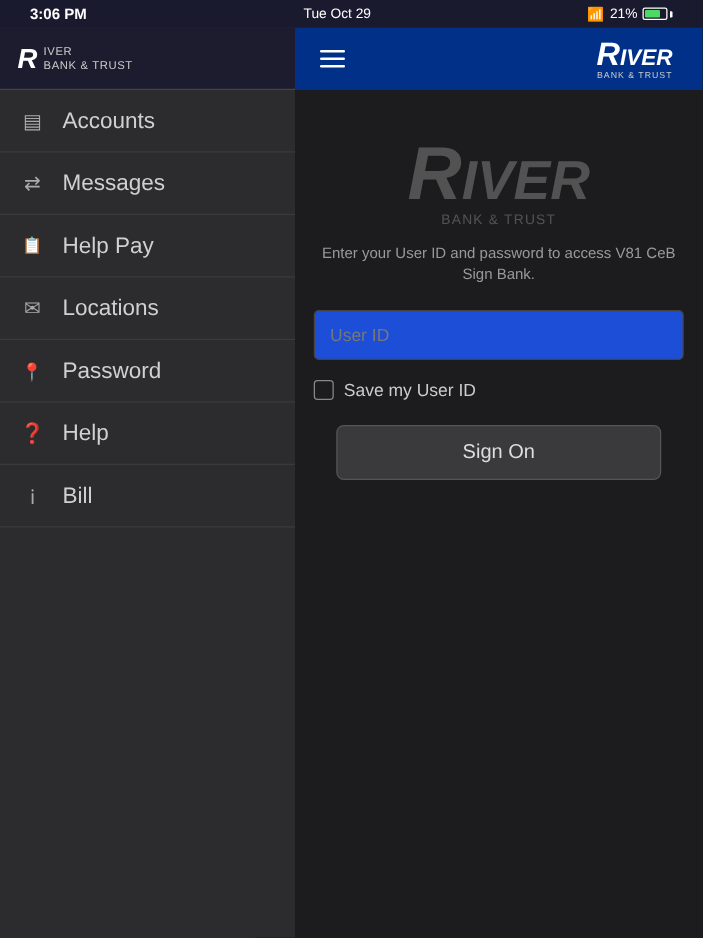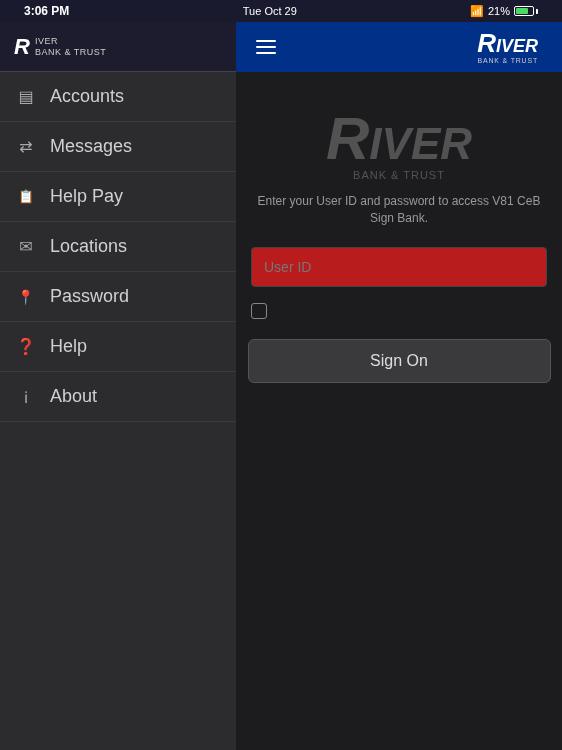--- a/index.html
+++ b/index.html
@@ -208,21 +208,21 @@
       color: #999;
       text-align: center;
       padding: 0 16px;
       margin-bottom: 20px;
       line-height: 1.4;
     }
 
     .input-field {
       width: 296px;
       height: 40px;
-      background: #b91c1c;
+      background: #1d4ed8;
       border: 1px solid #444;
       border-radius: 4px;
       color: #ccc;
       font-size: 14px;
       padding: 0 12px;
       margin-bottom: 8px;
       outline: none;
     }
     .input-field::placeholder { color: #777; }
 
@@ -242,21 +242,21 @@
       background: transparent;
       flex-shrink: 0;
     }
 
     .save-label {
       font-size: 14px;
       color: #ccc;
     }
 
     .sign-on-btn {
-      width: 303px;
+      width: 260px;
       height: 44px;
       background: #3a3a3c;
       border: 1px solid #555;
       border-radius: 6px;
       color: #ddd;
       font-size: 16px;
       font-weight: 500;
       cursor: pointer;
       margin-top: 12px;
       display: flex;
@@ -323,21 +323,21 @@
         <span class="nav-label">Password</span>
       </div>
 
       <div class="nav-item">
         <span class="nav-icon">❓</span>
         <span class="nav-label">Help</span>
       </div>
 
       <div class="nav-item">
         <span class="nav-icon">ℹ</span>
-        <span class="nav-label">About</span>
+        <span class="nav-label">Bill</span>
       </div>
 
     </nav>
   </div>
 
   <div class="main-content">
 
     <div class="main-header">
       <div class="hamburger-btn">
         <div class="hamburger-line"></div>
@@ -365,20 +365,21 @@
         <div class="bank-full-name">BANK &amp; TRUST</div>
       </div>
 
       <p class="login-subtitle">Enter your User ID and password to access V81 CeB Sign Bank.</p>
 
       <input class="input-field" type="text" placeholder="User ID" style="">
 
 
       <div class="save-userid-row">
         <div class="checkbox-box"></div>
+        <span class="save-label">Save my User ID</span>
       </div>
 
       <div class="sign-on-btn">
         <span>Sign On</span>
       </div>
 
     </div>
 
   </div>
 

